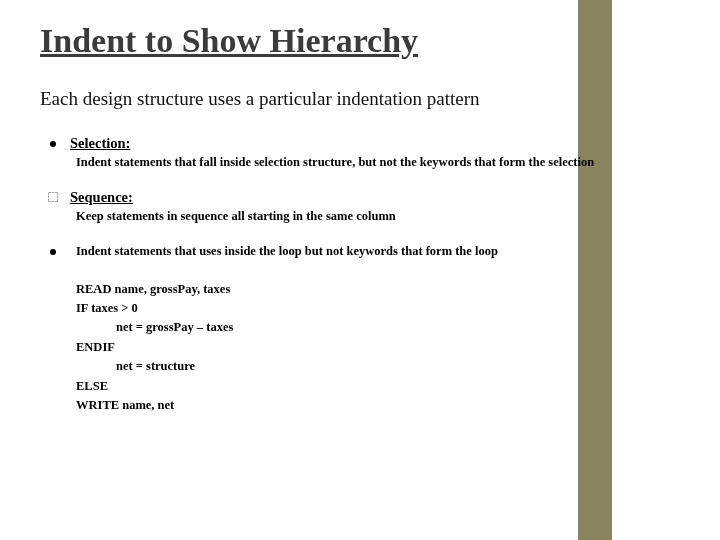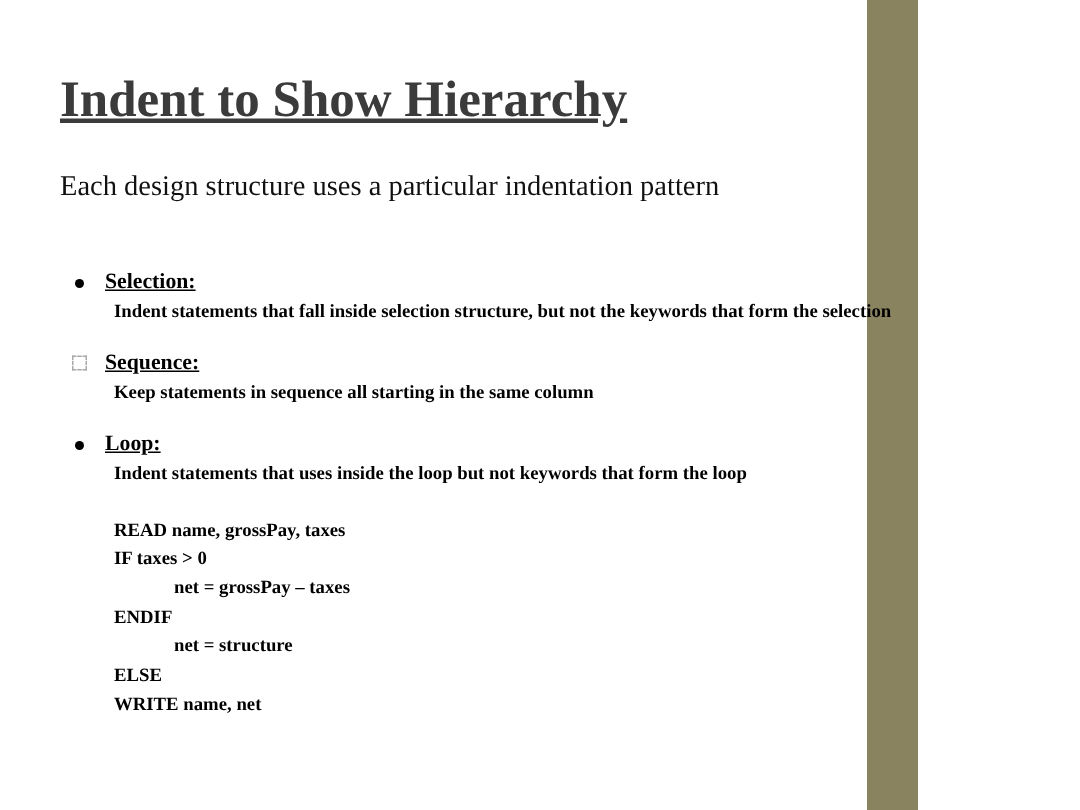--- a/index.html
+++ b/index.html
@@ -10,41 +10,41 @@
     background: #fff;
     font-family: "Times New Roman", Times, serif;
     color: #000;
     overflow: hidden;
   }
   .slide {
     position: relative;
     width: 640px;
     height: 540px;
     box-sizing: border-box;
-    padding: 48px 40px 20px 40px;
+    padding: 22px 40px 20px 40px;
     border-radius: 29px;
   }
   .stripe {
     position: absolute;
     top: 0;
     right: 28px;
     width: 34px;
     height: 540px;
     background: #8a8360;
   }
   .title {
     font-size: 34px;
     font-weight: bold;
     text-decoration: underline;
     color: #3b3b3b;
     margin: 0 0 28px 0;
   }
   .intro {
     font-size: 19px;
-    margin: 0 0 44px 0;
+    margin: 0 0 25px 0;
     color: #111;
   }
   .items {
     padding-left: 30px;
   }
   .item {
     margin-bottom: 18px;
     position: relative;
   }
   .bullet-box {
@@ -107,21 +107,20 @@
     </div>
 
     <div class="item">
       <span class="bullet-box"></span>
       <p class="section-head">Sequence:</p>
       <p class="section-desc">Keep statements in sequence all starting in the same column</p>
     </div>
 
     <div class="item">
       <span class="bullet-disc"></span>
-      <p class="section-head">Loop:</p>
       <p class="section-desc">Indent statements that uses inside the loop but not keywords that form the loop</p>
 
       <div class="code">
         <div class="ind1">READ name, grossPay, taxes</div>
         <div class="ind1">IF taxes &gt; 0</div>
         <div class="ind2">net = grossPay – taxes</div>
         <div class="ind1">ENDIF</div>
         <div class="ind2">net = structure</div>
         <div class="ind1">ELSE</div>
         <div class="ind1">WRITE name, net</div>

